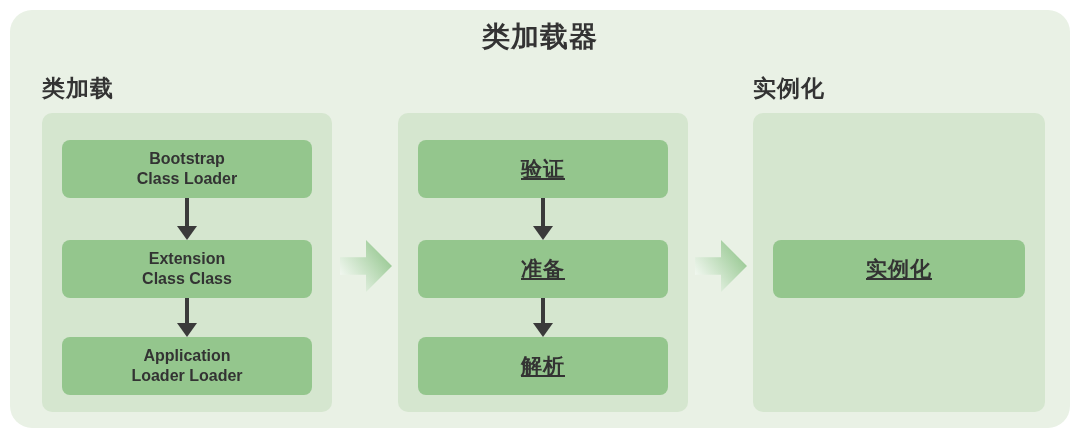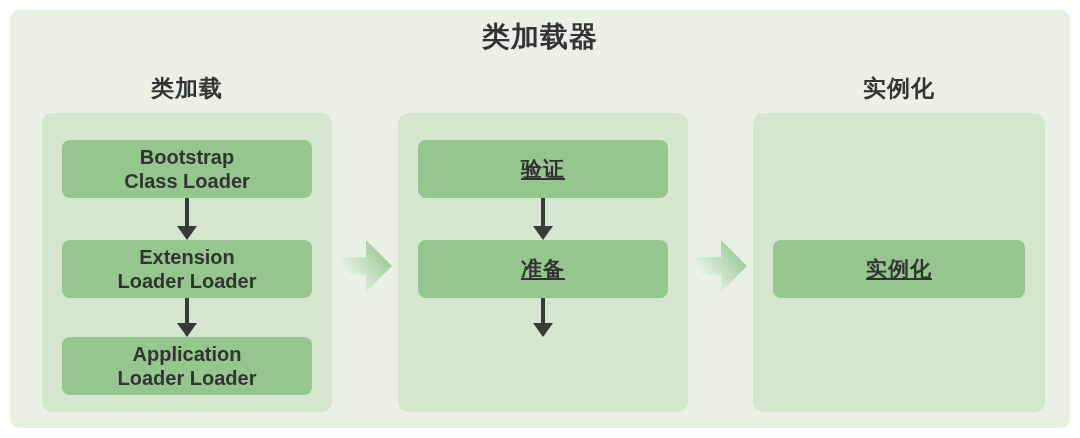--- a/index.html
+++ b/index.html
@@ -4,31 +4,31 @@
 <style>
   * { margin: 0; padding: 0; box-sizing: border-box; }
   html, body { width: 1080px; height: 438px; background: #ffffff; }
   body { font-family: "Liberation Sans", "DejaVu Sans", sans-serif; color: #333333; }
 
   .stage { position: relative; width: 1080px; height: 438px; background: #ffffff; overflow: hidden; }
 
   .container {
     position: absolute; left: 10px; top: 10px;
     width: 1060px; height: 418px;
-    background: #e9f1e5; border-radius: 9px;
+    background: #e9f1e5; border-radius: 22px;
   }
 
   .diagram-title {
     position: absolute; top: 8px; left: 0; width: 100%;
     text-align: center; font-size: 28px; font-weight: bold; color: #333333;
     letter-spacing: 1px;
   }
 
   .section-header {
-    position: absolute; top: 63px; text-align: center;
+    position: absolute; top: 63px; text-align: left;
     font-size: 23px; font-weight: bold; color: #333333; letter-spacing: 1px;
   }
   .hdr-1 { left: 32px;  width: 290px; }
   .hdr-2 { left: 388px; width: 290px; }
   .hdr-3 { left: 743px; width: 292px; }
 
   .panel {
     position: absolute; top: 103px; height: 299px;
     background: #d5e6cf; border-radius: 10px;
   }
@@ -36,21 +36,21 @@
   .panel-2 { left: 388px; width: 290px; }
   .panel-3 { left: 743px; width: 292px; }
 
   .box {
     position: absolute; left: 20px; right: 20px; height: 58px;
     background: #94c68d; border-radius: 8px;
     display: flex; align-items: center; justify-content: center;
     text-align: center; font-weight: bold; color: #333333;
     white-space: pre-line;
   }
-  .box.en  { font-size: 20px; line-height: 1.22; }
+  .box.en  { font-size: 16px; line-height: 1.22; }
   .box.cjk { font-size: 21px; letter-spacing: 1px; text-decoration: underline; }
   .row-1 { top: 27px; }
   .row-2 { top: 127px; }
   .row-3 { top: 224px; }
 
   .v-arrow { position: absolute; left: 50%; transform: translateX(-50%); width: 20px; }
   .va-1 { top: 85px;  height: 42px; }
   .va-2 { top: 185px; height: 39px; }
   .v-arrow .shaft {
     position: absolute; left: 50%; transform: translateX(-50%);
@@ -83,21 +83,21 @@
     <div class="section-header hdr-3">实例化</div>
 
     <div class="panel panel-1">
       <div class="box en row-1">Bootstrap
 Class Loader</div>
       <div class="v-arrow va-1">
         <div class="shaft"></div>
         <div class="head"></div>
       </div>
       <div class="box en row-2">Extension
-Loader Loader</div>
+Class Class</div>
       <div class="v-arrow va-2">
         <div class="shaft"></div>
         <div class="head"></div>
       </div>
       <div class="box en row-3">Application
 Loader Loader</div>
     </div>
 
     <div class="chevron chev-1"></div>
 
@@ -105,20 +105,21 @@
       <div class="box cjk row-1">验证</div>
       <div class="v-arrow va-1">
         <div class="shaft"></div>
         <div class="head"></div>
       </div>
       <div class="box cjk row-2">准备</div>
       <div class="v-arrow va-2">
         <div class="shaft"></div>
         <div class="head"></div>
       </div>
+      <div class="box cjk row-3">解析</div>
     </div>
 
     <div class="chevron chev-2"></div>
 
     <div class="panel panel-3">
       <div class="box cjk row-2">实例化</div>
     </div>
 
   </div>
 </div>

